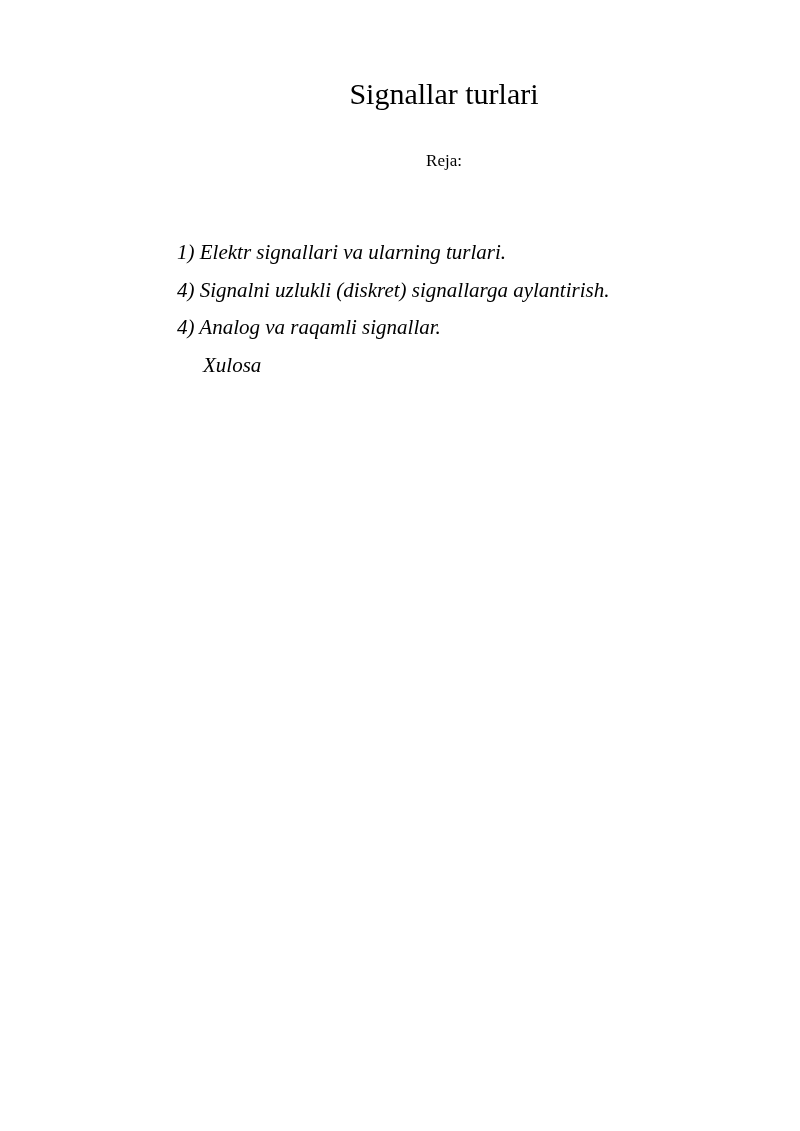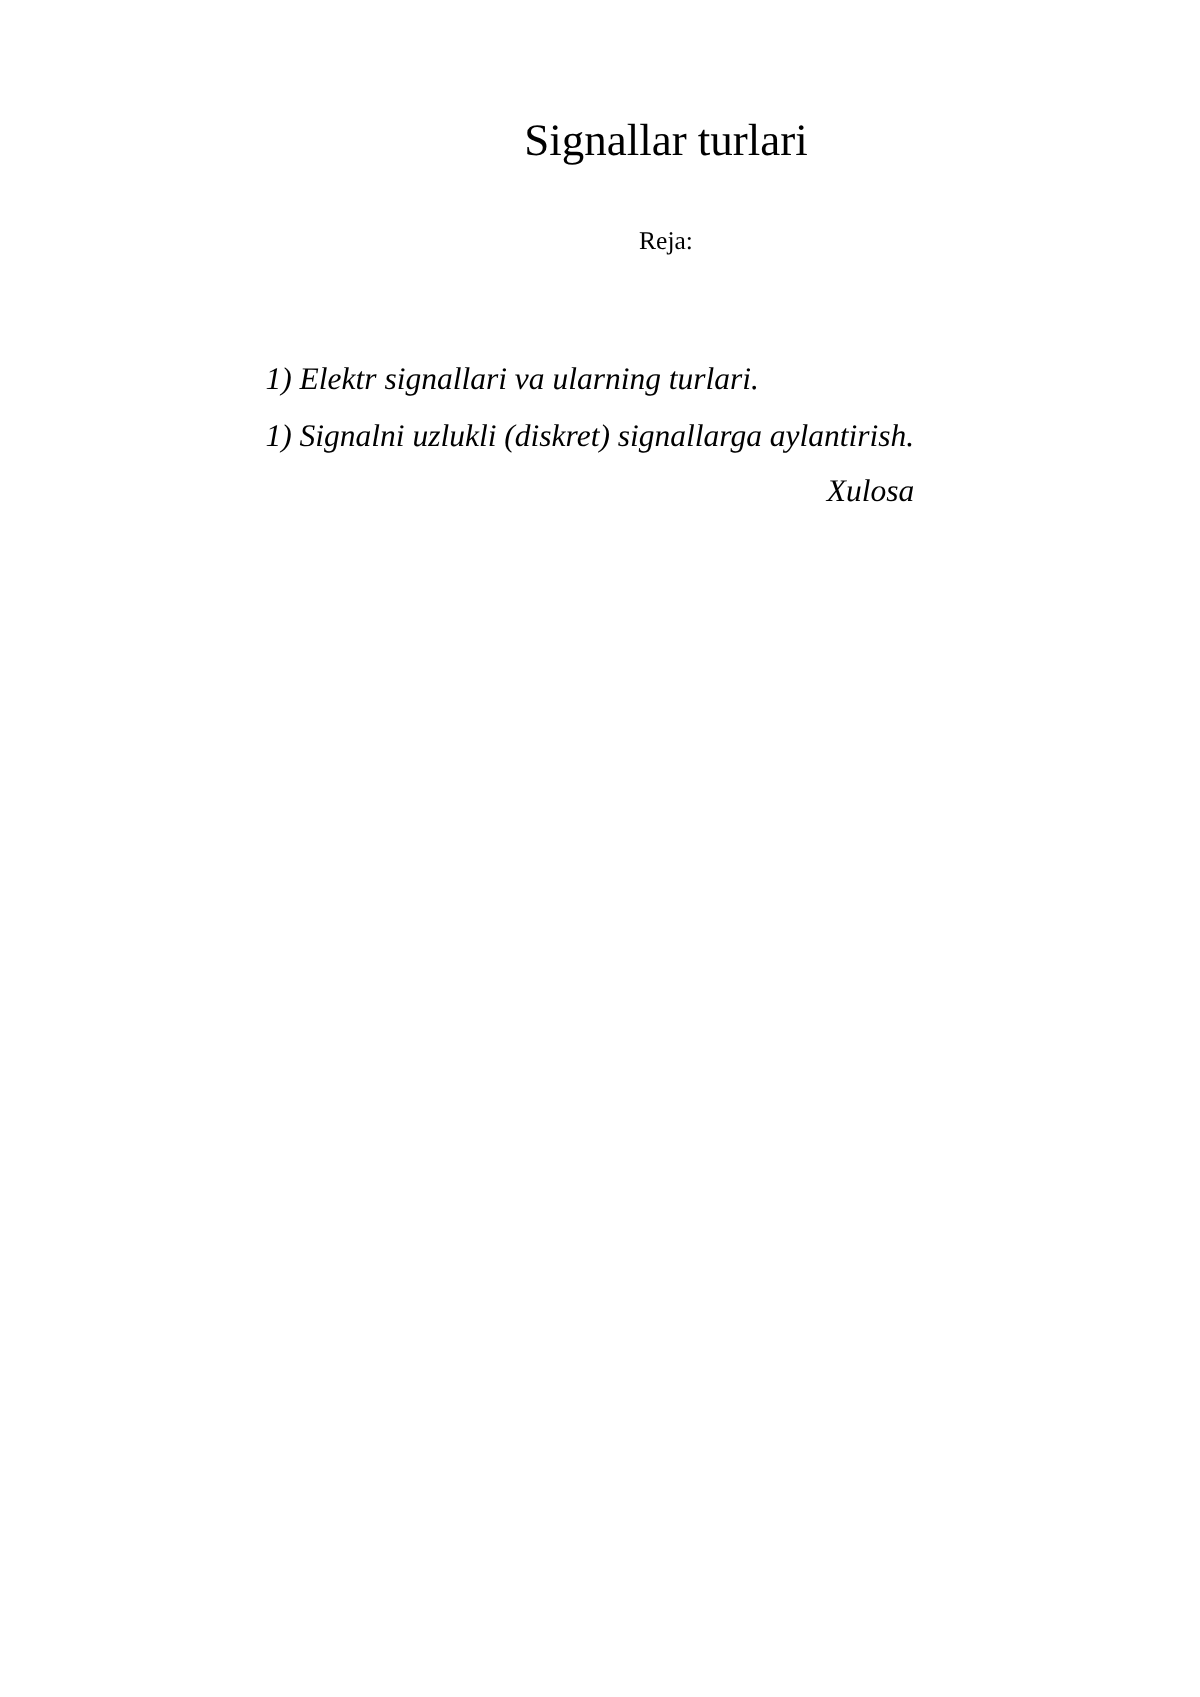--- a/index.html
+++ b/index.html
@@ -52,28 +52,28 @@
       list-style: none;
     }
     .plan-item {
       font-style: italic;
       font-size: 21px;
       line-height: 37.5px;
       white-space: nowrap;
     }
     .plan-item.indented {
       padding-left: 26px;
-      text-align: right;
     }
   </style>
 </head>
 <body>
 
 <div class="page">
   <h1 class="title">Signallar turlari</h1>
   <p class="subtitle">Reja:</p>
 
   <ul class="plan-list">
     <li class="plan-item">1) Elektr signallari va ularning turlari.</li>
-    <li class="plan-item">1) Signalni uzlukli (diskret) signallarga aylantirish.</li>
+    <li class="plan-item">4) Signalni uzlukli (diskret) signallarga aylantirish.</li>
+    <li class="plan-item">4) Analog va raqamli signallar.</li>
     <li class="plan-item indented">Xulosa</li>
   </ul>
 </div>
 
 </body></html>

